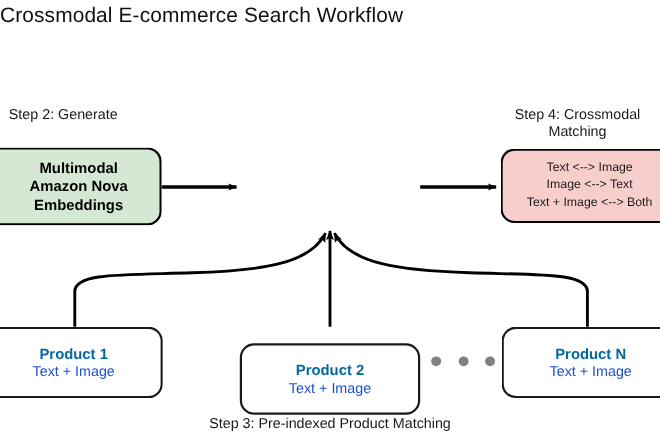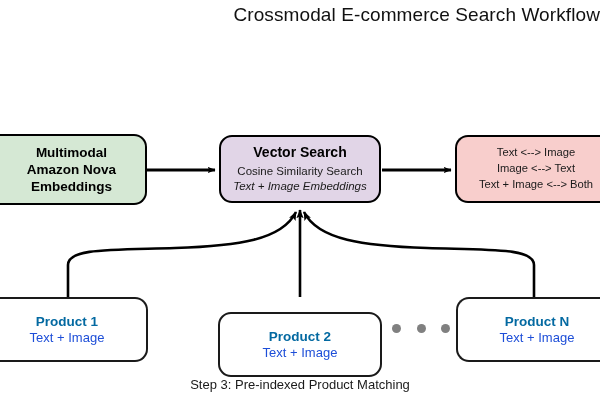--- a/index.html
+++ b/index.html
@@ -16,21 +16,21 @@
     font-family: "Liberation Sans", sans-serif;
     color: #000000;
   }
 
   
   #title {
     position: absolute;
     left: 0;
     top: 4px;
     width: 600px;
-    text-align: right;
+    text-align: left;
     font-size: 19px;
     font-weight: 400;
     letter-spacing: 0.1px;
     color: #111111;
   }
 
   
   #wires {
     position: absolute;
     left: 0;
@@ -238,34 +238,34 @@
     <g>
       <path d="M 68 297 L 68 265 C 68 248 110 250 175 248 C 238 246 282 240 296 212" fill="none" stroke="#000000" stroke-width="2.6" marker-end="url(#ahup)"></path>
     </g>
 
     <g>
       <path d="M 534 297 L 534 265 C 534 248 492 250 427 248 C 364 246 318 240 304 212" fill="none" stroke="#000000" stroke-width="2.6" marker-end="url(#ahup)"></path>
     </g>
   </svg>
 
   <div id="cap-step2" class="caption">
-  </div>
-
+    <div>Step 2: Generate</div>
+  </div>
+
+  <div id="cap-step4" class="caption">
+    <div>Step 4: Crossmodal</div>
+    <div>Matching</div>
+  </div>
 
   <div id="node-embeddings" class="node">
     <div class="line">Multimodal</div>
     <div class="line">Amazon Nova</div>
     <div class="line">Embeddings</div>
   </div>
 
-  <div id="node-vector" class="node">
-    <div class="t1">Vector Search</div>
-    <div class="t2">Cosine Similarity Search</div>
-    <div class="t3">Text + Image Embeddings</div>
-  </div>
 
   <div id="node-matching" class="node">
     <div class="m">Text &lt;--&gt; Image</div>
     <div class="m">Image &lt;--&gt; Text</div>
     <div class="m">Text + Image &lt;--&gt; Both</div>
   </div>
 
   <div id="prod-1" class="product">
     <div class="p-title">Product 1</div>
     <div class="p-sub">Text + Image</div>

